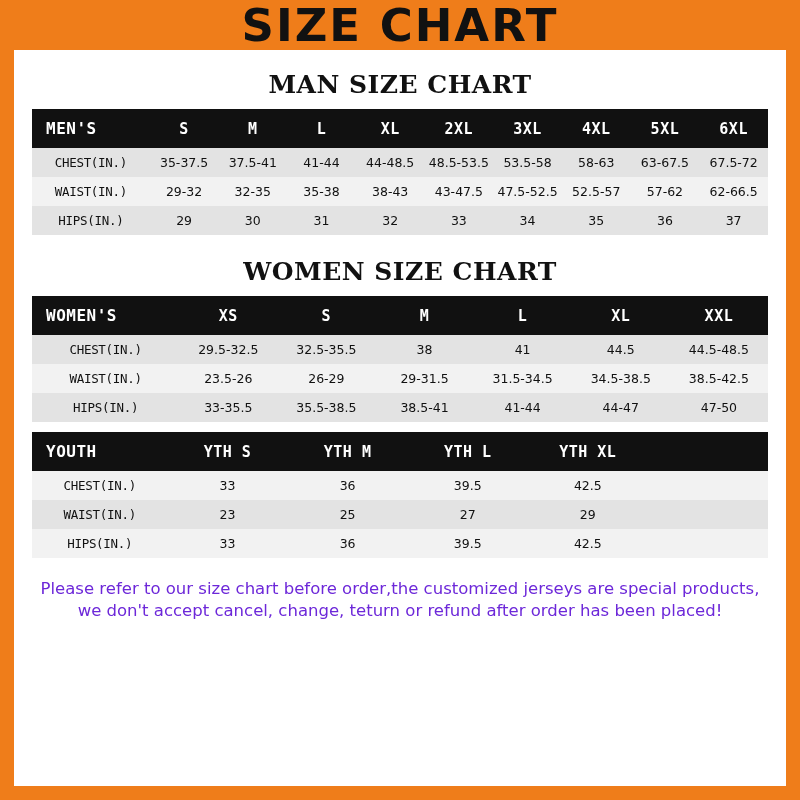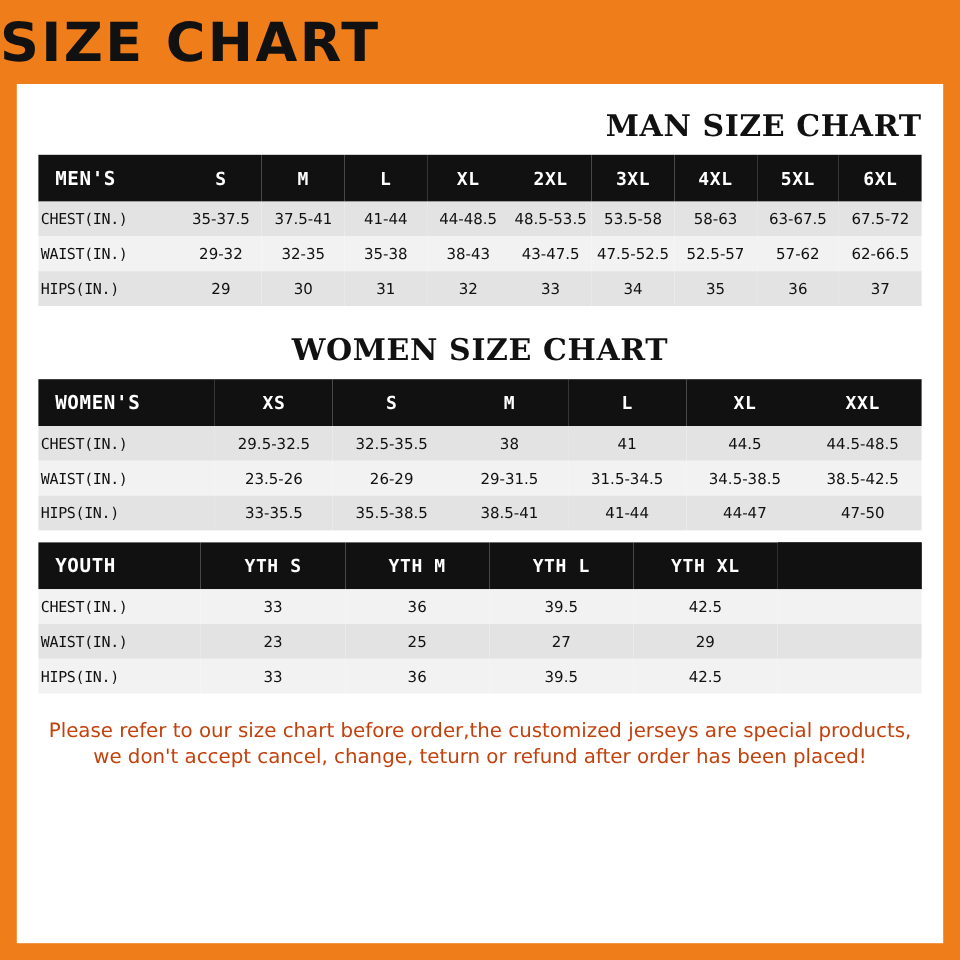--- a/index.html
+++ b/index.html
@@ -17,24 +17,24 @@
     position: relative;
     width: 800px;
     height: 800px;
     background: #ffffff;
     box-sizing: border-box;
     border-left: 14px solid #ef7d1a;
     border-right: 14px solid #ef7d1a;
   }
   .header-banner {
     background: #ef7d1a;
-    height: 70px;
+    height: 50px;
     display: flex;
     align-items: center;
-    justify-content: flex-start;
+    justify-content: center;
     margin: 0 -14px;
   }
   .header-title {
     font-family: "DejaVu Sans", sans-serif;
     font-weight: bold;
     font-size: 45px;
     letter-spacing: 2px;
     color: #111111;
     line-height: 1;
     text-align: center;
@@ -43,21 +43,21 @@
     padding: 0 18px;
   }
   .section-title {
     text-align: center;
     font-family: "DejaVu Serif", serif;
     font-weight: bold;
     font-size: 25px;
     color: #111111;
     letter-spacing: 0.5px;
   }
-  .t-man { margin-top: 20px; text-align: right; }
+  .t-man { margin-top: 20px; }
   .t-women { margin-top: 22px; }
   .t-youth { margin-top: 24px; }
 
   table.size-table {
     width: 100%;
     border-collapse: collapse;
     margin-top: 10px;
     table-layout: fixed;
   }
   table.size-table tr.head-row {
@@ -82,36 +82,36 @@
   table.size-table tbody td {
     font-family: "DejaVu Sans", sans-serif;
     font-size: 12.5px;
     color: #111111;
     padding: 7px 2px;
     text-align: center;
   }
   table.size-table tbody td.first-col {
     font-family: "DejaVu Sans Mono", monospace;
     font-size: 12.5px;
-    text-align: left;
+    text-align: center;
     letter-spacing: -0.3px;
     margin-top: 28px;
   }
   
   #men-table col.c0 { width: 16%; }
   #women-table col.c0 { width: 20%; }
   #youth-table col.c0 { width: 22%; }
   #youth-table col.cy { width: 19.5%; }
   #youth-table col.cblank { width: 19.5%; }
 
   .footer-note {
     margin-top: 20px;
     padding: 0 8px;
     text-align: center;
-    color: #c2410c;
+    color: #6d28d9;
     font-family: "DejaVu Sans", sans-serif;
     font-size: 16.5px;
     line-height: 1.35;
   }
   .footer-note div { white-space: nowrap; }
   .bottom-bar {
     position: absolute;
     left: -14px;
     right: -14px;
     bottom: 0;

